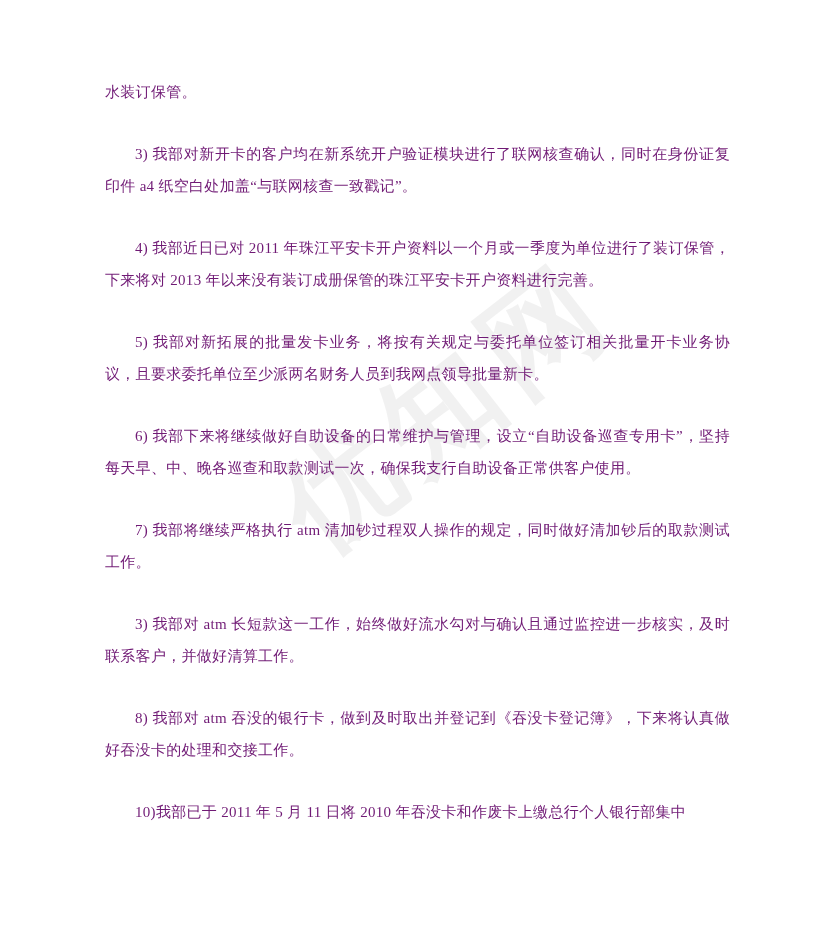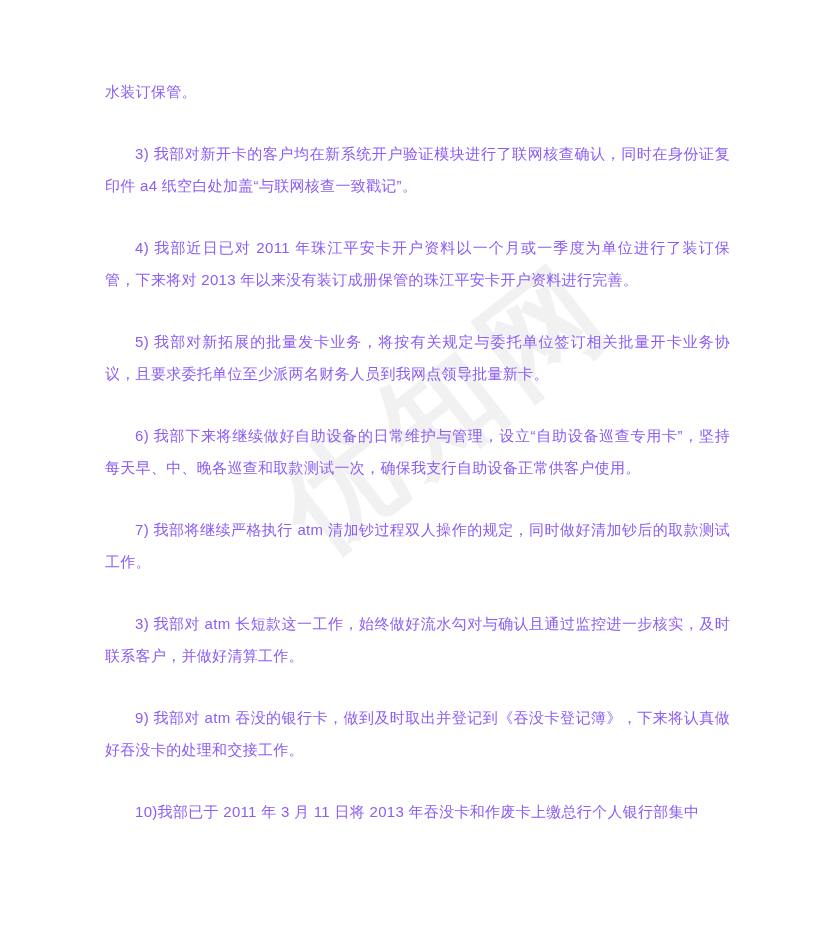--- a/index.html
+++ b/index.html
@@ -19,23 +19,24 @@
     background: #ffffff;
     overflow: hidden;
   }
   .content {
     position: absolute;
     left: 105px;
     top: 76px;
     width: 625px;
     font-size: 15px;
     line-height: 32px;
-    color: #8b5cf6;
+    color: #701a75;
     text-align: justify;
     letter-spacing: 0.3px;
+    font-family: Liberation Serif, serif;
   }
   p.para {
     margin: 30px 0 0 0;
     text-indent: 2em;
   }
   p.para.no-indent {
     margin-top: 0;
     text-indent: 0;
   }
   .watermark {
@@ -61,17 +62,17 @@
   <div class="watermark">优知网</div>
 
   <div class="content">
     <p class="para no-indent">水装订保管。</p>
     <p class="para">3) 我部对新开卡的客户均在新系统开户验证模块进行了联网核查确认，同时在身份证复印件 a4 纸空白处加盖“与联网核查一致戳记”。</p>
     <p class="para">4) 我部近日已对 2011 年珠江平安卡开户资料以一个月或一季度为单位进行了装订保管，下来将对 2013 年以来没有装订成册保管的珠江平安卡开户资料进行完善。</p>
     <p class="para">5) 我部对新拓展的批量发卡业务，将按有关规定与委托单位签订相关批量开卡业务协议，且要求委托单位至少派两名财务人员到我网点领导批量新卡。</p>
     <p class="para">6) 我部下来将继续做好自助设备的日常维护与管理，设立“自助设备巡查专用卡”，坚持每天早、中、晚各巡查和取款测试一次，确保我支行自助设备正常供客户使用。</p>
     <p class="para">7) 我部将继续严格执行 atm 清加钞过程双人操作的规定，同时做好清加钞后的取款测试工作。</p>
     <p class="para">3) 我部对 atm 长短款这一工作，始终做好流水勾对与确认且通过监控进一步核实，及时联系客户，并做好清算工作。</p>
-    <p class="para">9) 我部对 atm 吞没的银行卡，做到及时取出并登记到《吞没卡登记簿》，下来将认真做好吞没卡的处理和交接工作。</p>
-    <p class="para">10)我部已于 2011 年 3 月 11 日将 2013 年吞没卡和作废卡上缴总行个人银行部集中</p>
+    <p class="para">8) 我部对 atm 吞没的银行卡，做到及时取出并登记到《吞没卡登记簿》，下来将认真做好吞没卡的处理和交接工作。</p>
+    <p class="para">10)我部已于 2011 年 5 月 11 日将 2010 年吞没卡和作废卡上缴总行个人银行部集中</p>
   </div>
 
 </div>
 
 </body></html>

